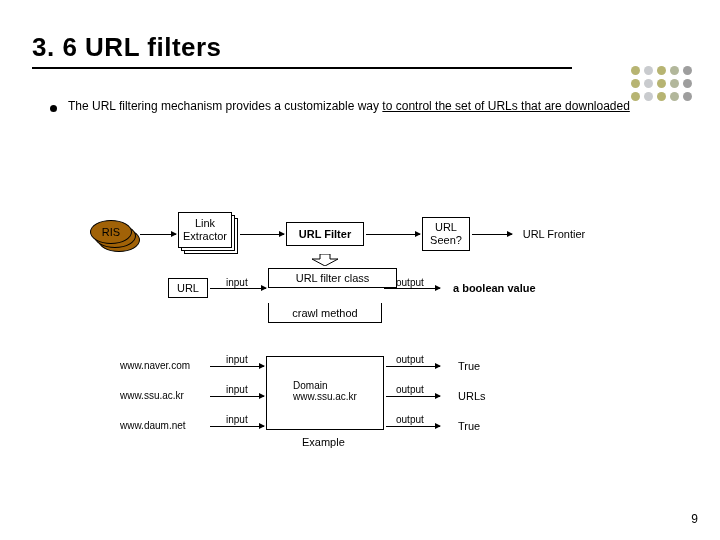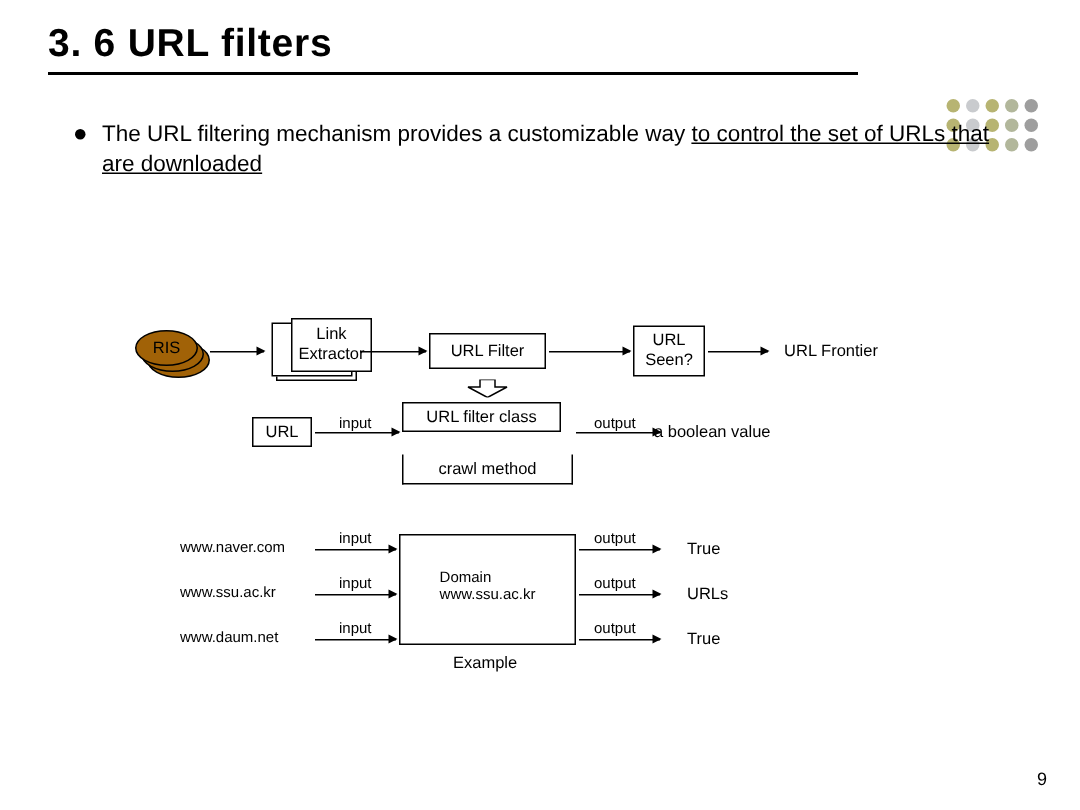--- a/index.html
+++ b/index.html
@@ -6,21 +6,21 @@
   body {
     margin: 0;
     width: 720px;
     height: 540px;
     background: #fff;
     font-family: Arial, Helvetica, sans-serif;
     position: relative;
     overflow: hidden;
   }
   .slide {
-    padding: 13px 32px 0 32px;
+    padding: 32px 32px 0 32px;
     position: relative;
     width: 720px;
     height: 540px;
   }
   .title {
     font-size: 26px;
     letter-spacing: 0.5px;
     margin: 0 0 4px 0;
   }
   .rule {
@@ -37,21 +37,21 @@
     gap: 4px;
   }
   .dots .col { display: flex; flex-direction: column; gap: 4px; }
   .dot { width: 9px; height: 9px; border-radius: 50%; }
   .c1 .dot { background: #b7b472; }
   .c2 .dot { background: #c9cbce; }
   .c3 .dot { background: #b7b472; }
   .c4 .dot { background: #b2b79b; }
   .c5 .dot { background: #9e9e9e; }
   ul.bullets { list-style: none; padding: 0 6px 0 18px; margin: 0 0 26px 0; }
-  ul.bullets li { position: relative; padding-left: 18px; font-size: 15px; line-height: 1.3; margin-bottom: 4px; }
+  ul.bullets li { position: relative; padding-left: 18px; font-size: 12px; line-height: 1.3; margin-bottom: 4px; }
   ul.bullets li::before {
     content: ""; position: absolute; left: 0; top: 6px;
     width: 7px; height: 7px; background: #000; border-radius: 50%;
   }
   .u { text-decoration: underline; }
   .stage { position: absolute; top: 222px; left: 60px; width: 610px; }
   .box { border: 1px solid #000; background: #fff; display: inline-flex; align-items: center; justify-content: center; text-align: center; font-size: 11px; line-height: 1.15; }
   .nobox { display: inline-flex; align-items: center; justify-content: center; font-size: 11px; }
   .shadow3 { position: absolute; }
   .shadow3 .s1, .shadow3 .s2, .shadow3 .s3 { position: absolute; border:1px solid #000; background:#fff; }
@@ -108,51 +108,51 @@
     <div class="ellipse" style="left:38px; top:6px; width:42px; height:24px; z-index:1;"></div>
     <div class="ellipse" style="left:34px; top:2px; width:42px; height:24px; z-index:2;"></div>
     <div class="ellipse" style="left:30px; top:-2px; width:42px; height:24px; z-index:3;">
         <span>RIS</span>
       </div>
     <div class="arrow" style="left:80px; top:12px; width:36px;"></div>
 
     <div class="shadow3" style="left:118px; top:-10px; width:58px; height:40px;">
       <div class="s1" style="left:6px; top:6px; width:54px; height:36px;"></div>
       <div class="s2" style="left:3px; top:3px; width:54px; height:36px;"></div>
-      <div class="s3 box" style="left:16px; top:0; width:54px; height:36px; white-space:pre-line;">Link
+      <div class="s3 box" style="left:0; top:0; width:54px; height:36px; white-space:pre-line;">Link
 Extractor</div>
     </div>
     <div class="arrow" style="left:180px; top:12px; width:44px;"></div>
 
-    <div class="box" style="position:absolute; left:226px; top:0px; width:78px; height:24px; font-weight:normal;">URL Filter</div>
+    <div class="box" style="position:absolute; left:226px; top:0px; width:78px; height:24px; font-weight:bold;">URL Filter</div>
     <div class="arrow" style="left:306px; top:12px; width:54px;"></div>
 
     <div class="box" style="position:absolute; left:362px; top:-5px; width:48px; height:34px; white-space:pre-line;">URL
 Seen?</div>
     <div class="arrow" style="left:412px; top:12px; width:40px;"></div>
     <div class="nobox" style="position:absolute; left:454px; top:4px; width:80px; height:16px;">URL Frontier</div>
 
     <div class="darrow" style="left:250px; top:30px;">
       <svg viewBox="0 0 30 12">
           <polygon points="10,0 20,0 20,5 28,5 15,12 2,5 10,5" fill="#fff" stroke="#000" stroke-width="1"></polygon>
         </svg>
     </div>
 
     <div class="box" style="position:absolute; left:108px; top:56px; width:40px; height:20px;">URL</div>
     <div class="arrow" style="left:150px; top:66px; width:56px;"></div>
     <span class="smalltxt" style="position:absolute; left:166px; top:55px;">input</span>
 
     <div style="position:absolute; left:208px; top:46px; width:114px;">
-      <div class="box" style="width:106px; height:20px;">URL filter class</div>
+      <div class="box" style="width:129px; height:20px;">URL filter class</div>
       <div class="box" style="width:114px; height:20px; border-top:none;margin-top:15px;">crawl method</div>
     </div>
 
     <div class="arrow" style="left:324px; top:66px; width:56px;"></div>
     <span class="smalltxt" style="position:absolute; left:336px; top:55px;">output</span>
-    <span class="lbl" style="position:absolute; left:376px; top:60px;">a boolean value</span>
+    <span class="lbl" style="position:absolute; left:393px; top:60px;font-weight:bold;">a boolean value</span>
 
     <div style="position:absolute; left:206px; top:134px; width:118px; height:74px; border:1px solid #000;"></div>
     <div class="nobox" style="position:absolute; left:226px; top:154px; width:78px; height:30px; white-space:pre-line; font-size:10px;">Domain
 www.ssu.ac.kr</div>
     <div class="lbl" style="position:absolute; left:242px; top:214px; font-size:11px;">Example</div>
 
     <span class="smalltxt" style="position:absolute; left:60px; top:138px;">www.naver.com</span>
     <div class="arrow" style="left:150px; top:144px; width:54px;"></div>
     <span class="smalltxt" style="position:absolute; left:166px; top:132px;">input</span>
     <div class="arrow" style="left:326px; top:144px; width:54px;"></div>

